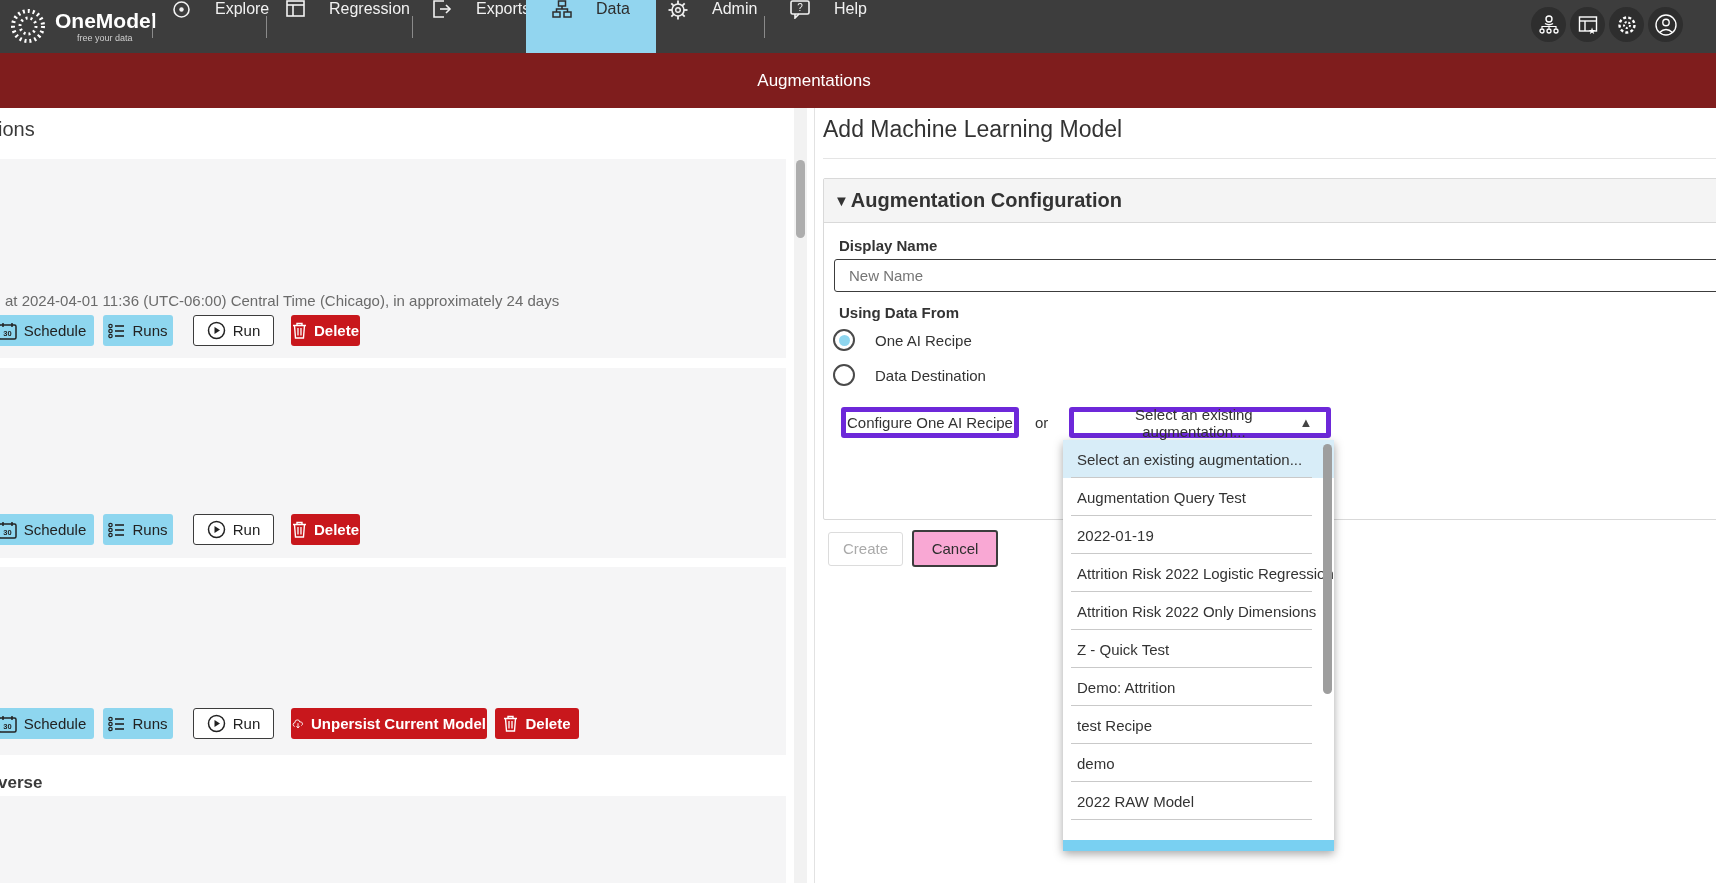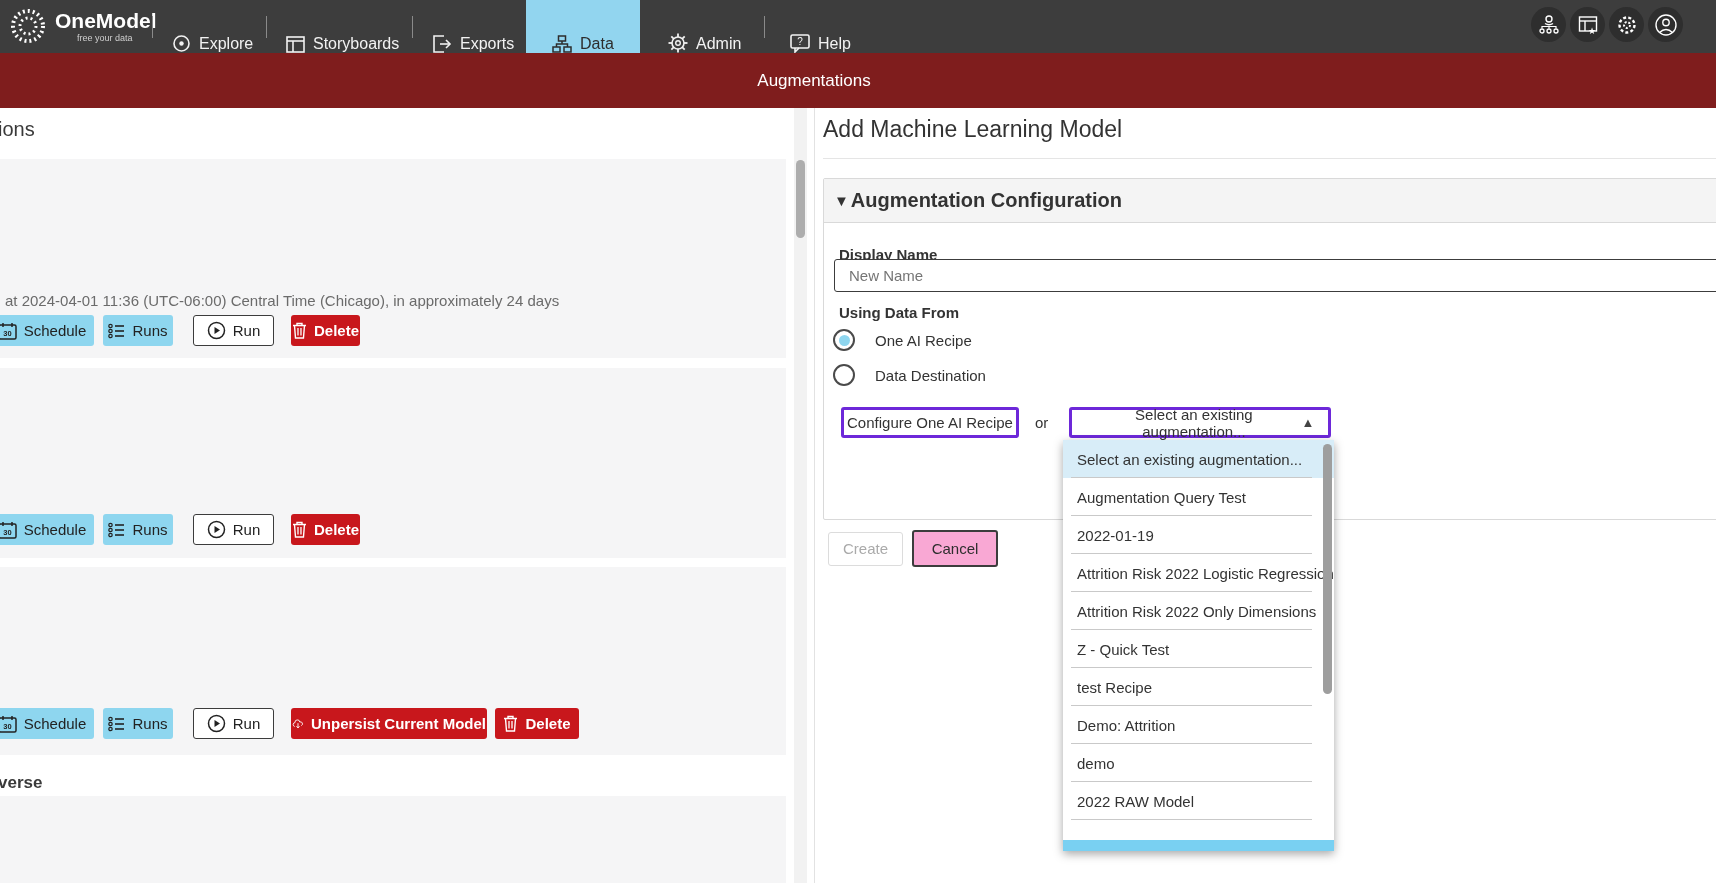--- a/index.html
+++ b/index.html
@@ -6,21 +6,21 @@
   html,body { width:1716px; height:883px; overflow:hidden; background:#fff;
     font-family:"Liberation Sans", sans-serif; }
   #app { position:relative; width:1716px; height:883px; overflow:hidden; }
 
   
   .topnav { position:absolute; left:0; top:0; width:1716px; height:53px; background:#3d3d3d; }
   .brand { position:absolute; left:8px; top:5px; display:flex; align-items:center; gap:7px; }
   .brand-text .brand-name { color:#fff; font-size:21px; font-weight:bold; line-height:22px; }
   .brand-text .brand-tagline { color:#cfcfcf; font-size:9px; margin-top:1px; margin-left:22px; }
   .nav-divider { position:absolute; top:16px; width:1px; height:22px; background:#8a8a8a; }
-  .nav-item { position:absolute; top:0; height:53px; display:flex; align-items:flex-end; gap:8px;
+  .nav-item { position:absolute; top:0; height:53px; display:flex; align-items:flex-start; gap:24px;
     color:#f2f2f2; font-size:16px; cursor:pointer; }
   .nav-item svg { display:block; }
   .nav-item.active { background:#92d5ef; color:#2d2d2d; padding:0 26px; }
   .nav-right-icons { position:absolute; right:33px; top:7px; display:flex; gap:4px; }
   .circle-icon { width:35px; height:35px; border-radius:50%; background:#2e2e2e;
     display:flex; align-items:center; justify-content:center; cursor:pointer; }
 
   
   .subheader { position:absolute; left:0; top:53px; width:1716px; height:55px; background:#7f1d1d;
     display:flex; align-items:center; justify-content:center; }
@@ -56,34 +56,34 @@
   .right-panel { position:absolute; left:815px; top:108px; width:901px; height:775px; background:#fff; overflow:hidden; }
   .rp-title { position:absolute; left:8px; top:8px; font-size:23px; color:#333; }
   .rp-hr { position:absolute; left:8px; top:50px; width:893px; height:1px; background:#e5e5e5; }
   .section { position:absolute; left:8px; top:70px; width:905px; height:342px;
     border:1px solid #d9d9d9; border-radius:2px; background:#fff; }
   .section-header { height:44px; background:#f4f4f4; border-bottom:1px solid #d9d9d9;
     display:flex; align-items:center; padding-left:10px; cursor:pointer; }
   .section-header .chev { font-size:15px; color:#333; margin-right:2px; }
   .section-title { font-size:20px; font-weight:bold; color:#333; }
   .field-label { position:absolute; left:15px; font-size:15px; font-weight:bold; color:#333; }
-  .lbl-display { top:67px; }
+  .lbl-display { top:58px; }
   .text-input { position:absolute; left:10px; top:80px; width:898px; height:33px;
     border:1px solid #3c3c3c; border-radius:3px; font-size:15px; padding:0 14px;
     font-family:"Liberation Sans", sans-serif; color:#333; background:#fff; }
   .text-input::placeholder { color:#757575; }
   .lbl-using { top:125px; }
   .radio-row { position:absolute; left:9px; display:flex; align-items:center; gap:20px; cursor:pointer; }
   .radio-1 { top:150px; } .radio-2 { top:185px; }
   .radio-outer { width:22px; height:22px; border-radius:50%; border:2px solid #4a4a4a; background:#fff;
     display:flex; align-items:center; justify-content:center; }
   .radio-outer.checked .radio-dot { width:11px; height:11px; border-radius:50%; background:var(--accent,#8ed6ef); }
   .radio-label { font-size:15px; color:#333; }
   .recipe-row { position:absolute; left:17px; top:228px; display:flex; align-items:center; }
-  .btn-outline { height:31px; background:#fff; border:3px solid #6d28d9; border-radius:3px;
+  .btn-outline { height:31px; background:#fff; border:5px solid #6d28d9; border-radius:3px;
     font-size:15px; color:#333; display:inline-flex; align-items:center; justify-content:center; cursor:pointer; }
   .configure-btn { width:178px; }
   .or-label { font-size:15px; color:#333; margin:0 21px 0 16px; }
   .dd-toggle { width:262px; justify-content:space-between; padding:0 14px; }
   .dd-toggle .chev-up { font-size:13px; color:#444; }
   .create-row { position:absolute; left:13px; top:422px; display:flex; align-items:center; gap:9px; }
   .create-btn { width:75px; height:34px; background:#fff; border:1px solid #dcdcdc; border-radius:3px;
     color:#aaaaaa; font-size:15px; }
   .cancel-btn { width:86px; height:37px; background:#f9a8d4; border:2px solid #3c3c3c; border-radius:3px;
     color:#2e2e2e; font-size:15px; cursor:pointer; }
@@ -129,21 +129,21 @@
     </div>
 
     <div class="nav-divider" style="left:266px"></div>
 
     <div class="nav-item" style="left:286px">
       <svg width="19" height="17" viewBox="0 0 19 17">
         <rect x="1" y="1" width="17" height="15" fill="none" stroke="#f2f2f2" stroke-width="1.6"></rect>
         <line x1="1" y1="5" x2="18" y2="5" stroke="#f2f2f2" stroke-width="1.6"></line>
         <line x1="7" y1="5" x2="7" y2="16" stroke="#f2f2f2" stroke-width="1.6"></line>
       </svg>
-      <span>Storyboards</span>
+      <span>Regression</span>
     </div>
 
     <div class="nav-divider" style="left:412px"></div>
 
     <div class="nav-item" style="left:432px">
       <svg width="20" height="18" viewBox="0 0 20 18">
         <path d="M12 1 H2 V17 H12" fill="none" stroke="#f2f2f2" stroke-width="1.6"></path>
         <line x1="8" y1="9" x2="18" y2="9" stroke="#f2f2f2" stroke-width="1.6"></line>
         <path d="M14 5 L18 9 L14 13" fill="none" stroke="#f2f2f2" stroke-width="1.6"></path>
       </svg>
@@ -432,24 +432,24 @@
         <li class="dd-item">
           <span>Attrition Risk 2022 Logistic Regression</span>
         </li>
         <li class="dd-item">
           <span>Attrition Risk 2022 Only Dimensions</span>
         </li>
         <li class="dd-item">
           <span>Z - Quick Test</span>
         </li>
         <li class="dd-item">
+          <span>Demo: Attrition</span>
+        </li>
+        <li class="dd-item">
           <span>test Recipe</span>
-        </li>
-        <li class="dd-item">
-          <span>Demo: Attrition</span>
         </li>
         <li class="dd-item">
           <span>demo</span>
         </li>
         <li class="dd-item">
           <span>2022 RAW Model</span>
         </li>
       </ul>
     <div class="dd-vscroll-thumb"></div>
     <div class="dd-hscroll"></div>

